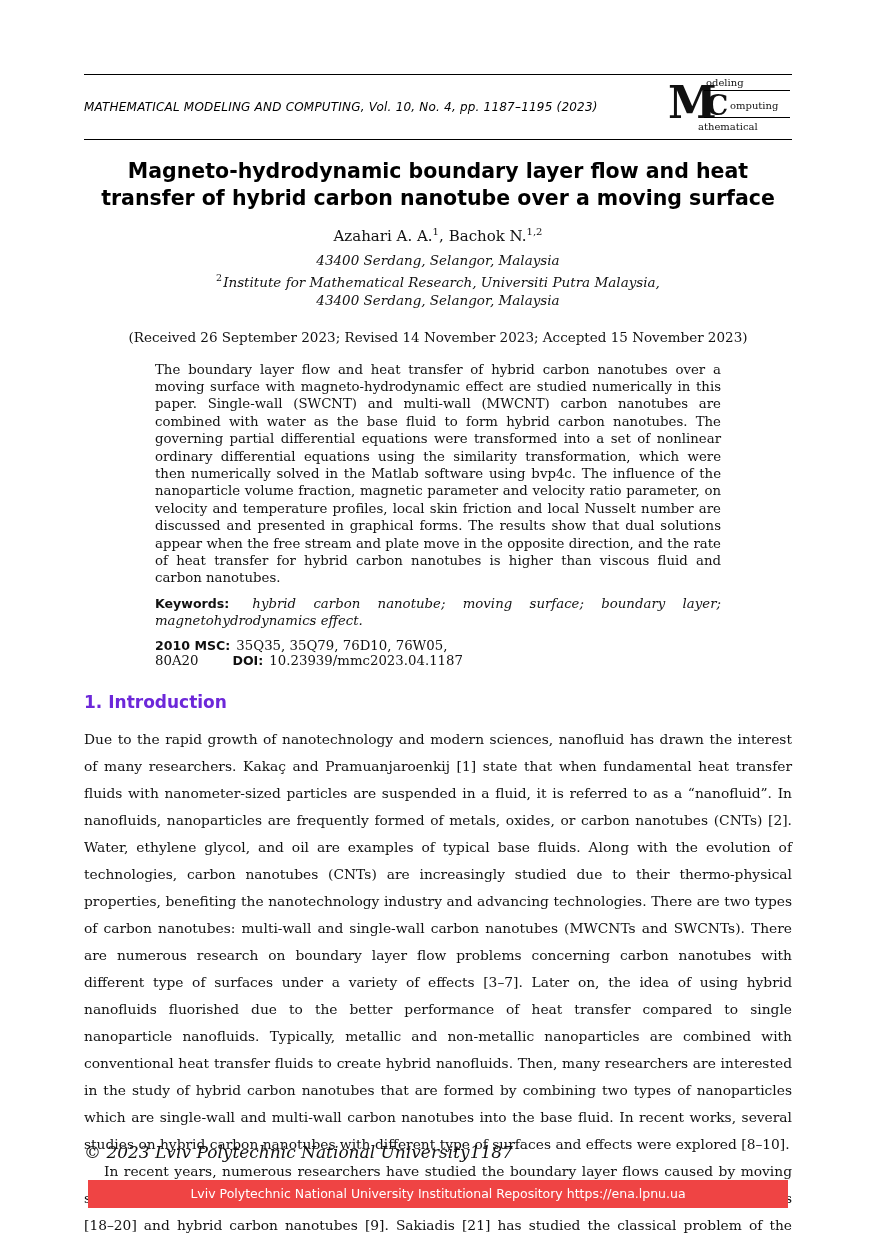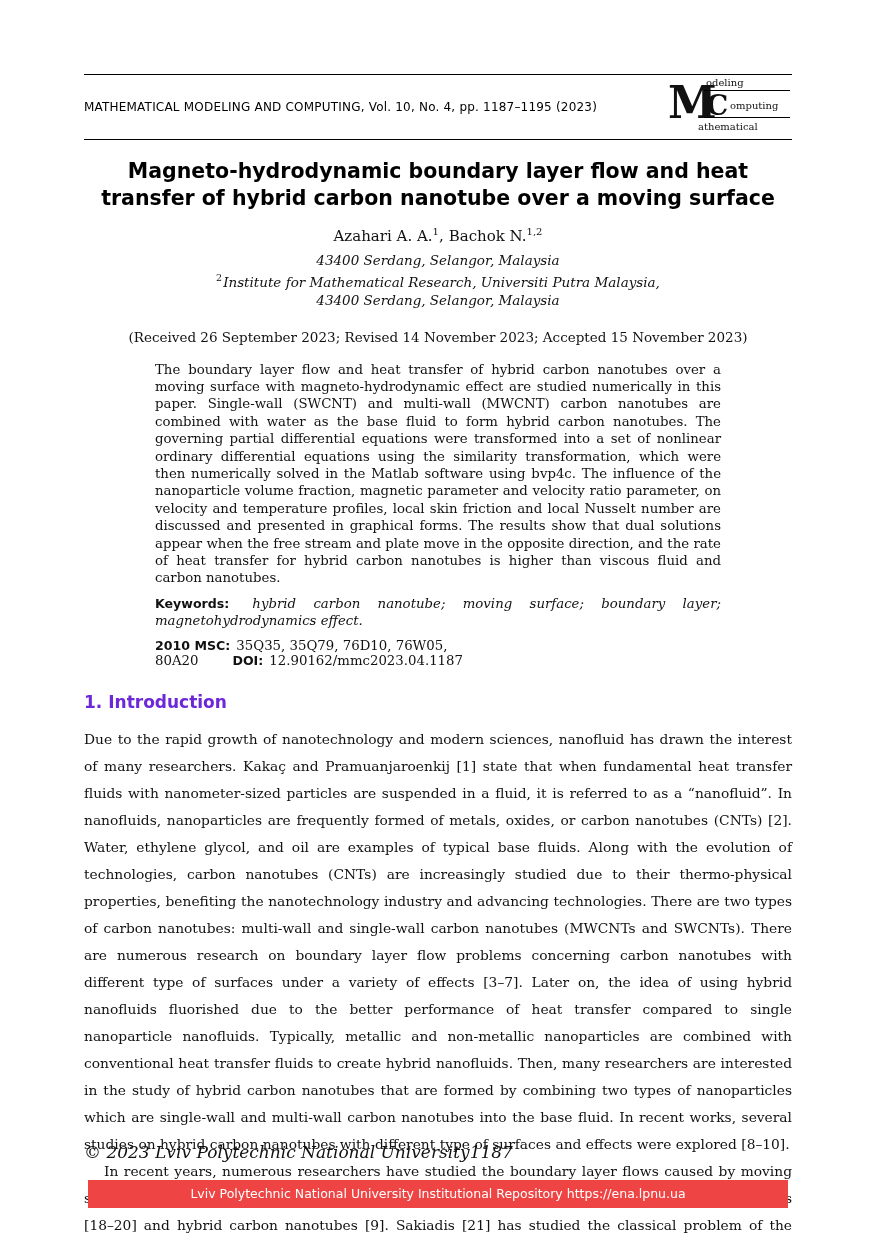--- a/index.html
+++ b/index.html
@@ -22,20 +22,21 @@
     display: flex;
     justify-content: space-between;
     align-items: center;
     height: 64px;
   }
   .journal-line {
     font-family: "DejaVu Sans", sans-serif;
     font-size: 12px;
     letter-spacing: 0.2px;
     color: #000;
+    font-style: italic;
   }
 
   
   .logo { position: relative; width: 124px; height: 60px; flex: 0 0 auto; }
   .lg-M { position:absolute; left:0; top:4px; font-size:44px; line-height:1; font-weight:600; }
   .lg-odeling { position:absolute; left:38px; top:0; font-size:10px; }
   .lg-line-top { position:absolute; left:36px; top:13px; width:86px; border-top:1.5px solid #000; }
   .lg-C { position:absolute; left:38px; top:15px; font-size:28px; line-height:1; font-weight:600; }
   .lg-omputing { position:absolute; left:62px; top:23px; font-size:10px; }
   .lg-line-bottom { position:absolute; left:36px; top:40px; width:86px; border-top:1.5px solid #000; }
@@ -166,21 +167,21 @@
       <div><sup>2</sup><span>Institute for Mathematical Research, Universiti Putra Malaysia,</span></div>
       <div><span>43400 Serdang, Selangor, Malaysia</span></div>
     </div>
 
     <div class="received">(Received 26 September 2023; Revised 14 November 2023; Accepted 15 November 2023)</div>
 
     <p class="abstract">The boundary layer flow and heat transfer of hybrid carbon nanotubes over a moving surface with magneto-hydrodynamic effect are studied numerically in this paper. Single-wall (SWCNT) and multi-wall (MWCNT) carbon nanotubes are combined with water as the base fluid to form hybrid carbon nanotubes. The governing partial differential equations were transformed into a set of nonlinear ordinary differential equations using the similarity transformation, which were then numerically solved in the Matlab software using bvp4c. The influence of the nanoparticle volume fraction, magnetic parameter and velocity ratio parameter, on velocity and temperature profiles, local skin friction and local Nusselt number are discussed and presented in graphical forms. The results show that dual solutions appear when the free stream and plate move in the opposite direction, and the rate of heat transfer for hybrid carbon nanotubes is higher than viscous fluid and carbon nanotubes.</p>
 
     <p class="keywords"><span class="kw-label">Keywords:</span><span class="kw-text">hybrid carbon nanotube; moving surface; boundary layer; magnetohydrodynamics effect.</span></p>
 
-    <p class="msc-line"><span class="label">2010 MSC:</span><span>35Q35, 35Q79, 76D10, 76W05, 80A20</span><span class="label doi-label">DOI:</span><span>12.90162/mmc2023.04.1187</span></p>
+    <p class="msc-line"><span class="label">2010 MSC:</span><span>35Q35, 35Q79, 76D10, 76W05, 80A20</span><span class="label doi-label">DOI:</span><span>10.23939/mmc2023.04.1187</span></p>
 
     <h2 class="section-heading">1. Introduction</h2>
 
     <p class="body-p">Due to the rapid growth of nanotechnology and modern sciences, nanofluid has drawn the interest of many researchers. Kakaç and Pramuanjaroenkij [1] state that when fundamental heat transfer fluids with nanometer-sized particles are suspended in a fluid, it is referred to as a “nanofluid”. In nanofluids, nanoparticles are frequently formed of metals, oxides, or carbon nanotubes (CNTs) [2]. Water, ethylene glycol, and oil are examples of typical base fluids. Along with the evolution of technologies, carbon nanotubes (CNTs) are increasingly studied due to their thermo-physical properties, benefiting the nanotechnology industry and advancing technologies. There are two types of carbon nanotubes: multi-wall and single-wall carbon nanotubes (MWCNTs and SWCNTs). There are numerous research on boundary layer flow problems concerning carbon nanotubes with different type of surfaces under a variety of effects [3–7]. Later on, the idea of using hybrid nanofluids fluorished due to the better performance of heat transfer compared to single nanoparticle nanofluids. Typically, metallic and non-metallic nanoparticles are combined with conventional heat transfer fluids to create hybrid nanofluids. Then, many researchers are interested in the study of hybrid carbon nanotubes that are formed by combining two types of nanoparticles which are single-wall and multi-wall carbon nanotubes into the base fluid. In recent works, several studies on hybrid carbon nanotubes with different type of surfaces and effects were explored [8–10].</p>
     <p class="body-p indent">In recent years, numerous researchers have studied the boundary layer flows caused by moving surfaces on different fluids such as nanofluids [11–14], carbon nanotubes [15–17], hybrid nanofluids [18–20] and hybrid carbon nanotubes [9]. Sakiadis [21] has studied the classical problem of the boundary layer flow resulting from a continuously solid moving surface moving at a constant velocity. This</p>
 
   </div>
 
   <div class="footer-row">
     <span>© 2023 Lviv Polytechnic National University</span>

